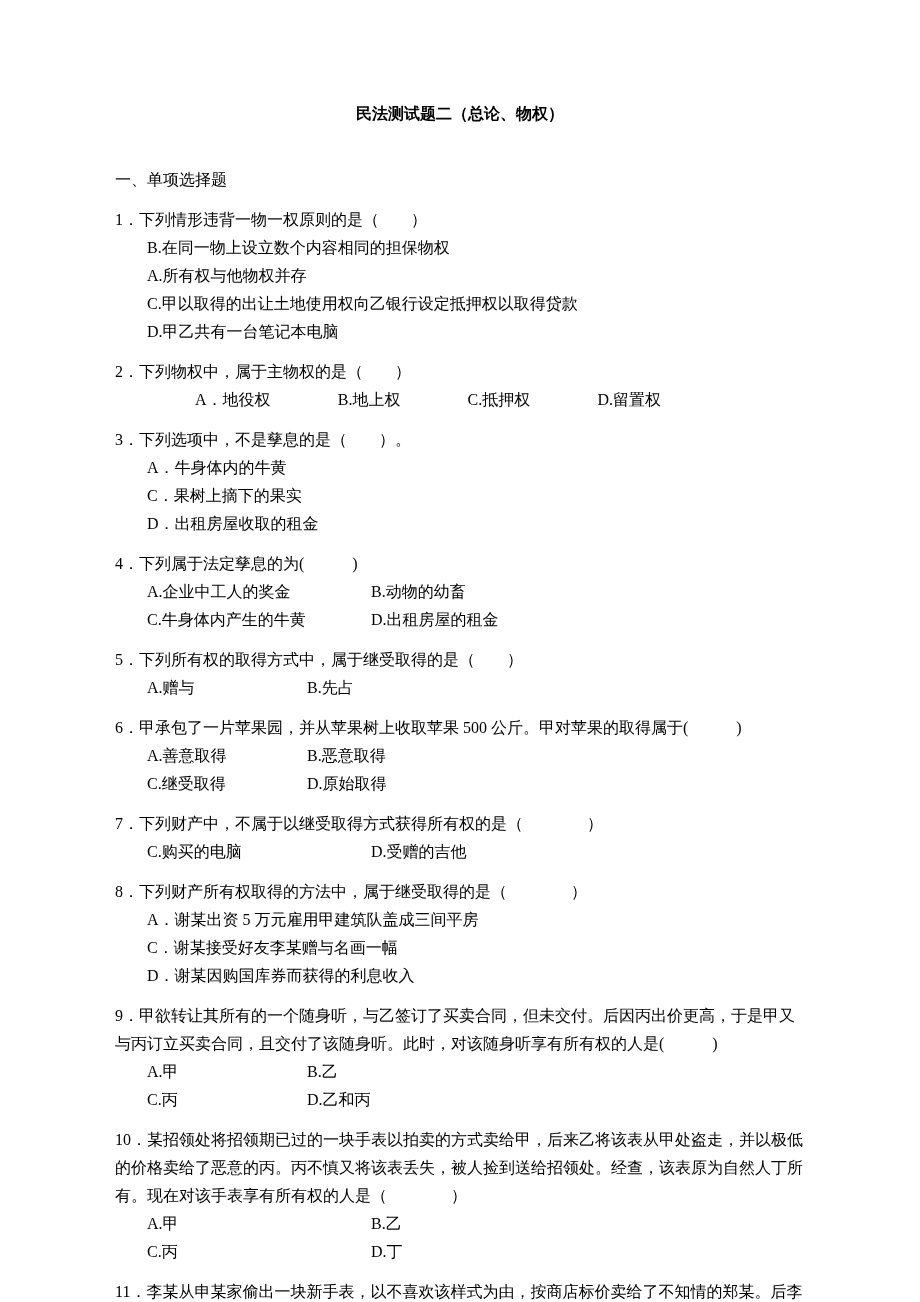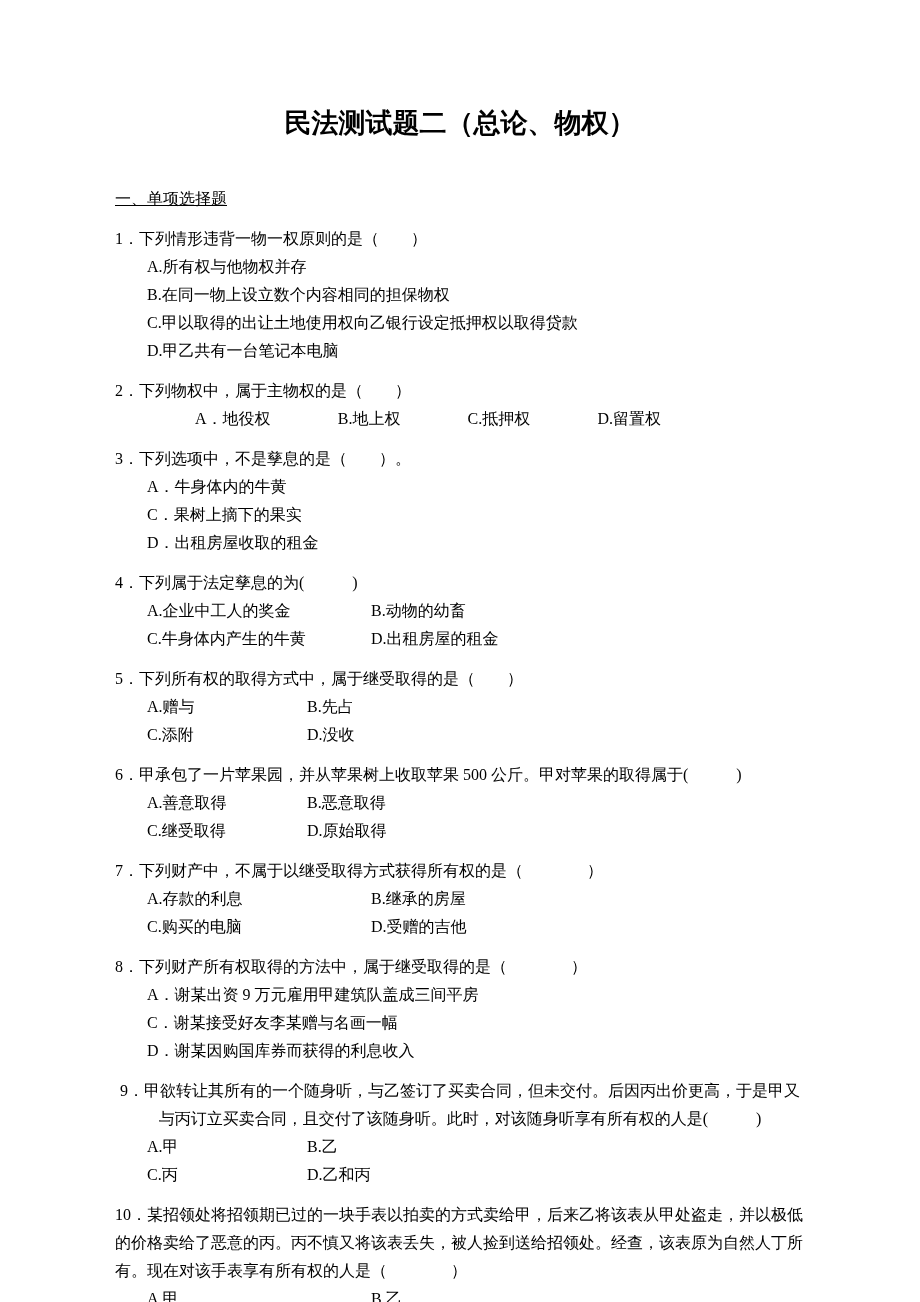--- a/index.html
+++ b/index.html
@@ -9,27 +9,26 @@
       line-height: 1.75;
       color: #000;
       background: #fff;
       width: 920px;
       min-height: 1302px;
       padding: 100px 115px 60px 115px;
       position: relative;
     }
     .title {
       text-align: center;
-      font-size: 27px;
+      font-size: 16px;
       font-weight: bold;
       margin-bottom: 38px;
     }
     .section-head {
       margin-bottom: 4px;
-      text-decoration: underline;
     }
     .q {
       margin-bottom: 2px;
     }
     .q-stem {
       display: block;
       margin-top: 12px;
     }
     .q-opts {
       padding-left: 2em;
@@ -60,22 +59,22 @@
 <body>
 
 <h1 class="title">民法测试题二（总论、物权）</h1>
 
 <div class="section-head">一、单项选择题</div>
 
 <div id="questions">
     <div class="q">
       <div class="q-stem">1．下列情形违背一物一权原则的是（　　）</div>
       <div class="q-opts stack">
+        <span>B.在同一物上设立数个内容相同的担保物权</span>
         <span>A.所有权与他物权并存</span>
-        <span>B.在同一物上设立数个内容相同的担保物权</span>
         <span>C.甲以取得的出让土地使用权向乙银行设定抵押权以取得贷款</span>
         <span>D.甲乙共有一台笔记本电脑</span>
       </div>
     </div>
     <div class="q">
       <div class="q-stem">2．下列物权中，属于主物权的是（　　）</div>
       <div class="q-opts inline"><span>A．地役权</span><span>B.地上权</span><span>C.抵押权</span><span>D.留置权</span></div>
     </div>
     <div class="q">
       <div class="q-stem">3．下列选项中，不是孳息的是（　　）。</div>
@@ -89,47 +88,45 @@
       <div class="q-stem">4．下列属于法定孳息的为(　　　)</div>
       <div class="q-opts two-col">
         <div class="row"><span>A.企业中工人的奖金</span><span>B.动物的幼畜</span></div>
         <div class="row"><span>C.牛身体内产生的牛黄</span><span>D.出租房屋的租金</span></div>
       </div>
     </div>
     <div class="q">
       <div class="q-stem">5．下列所有权的取得方式中，属于继受取得的是（　　）</div>
       <div class="q-opts two-col">
         <div class="row"><span style="width: 10em;">A.赠与</span><span>B.先占</span></div>
-        <div class="row"><span style="width: 10em;">C.添附</span><span>D.没收</span></div>
       </div>
     </div>
     <div class="q">
       <div class="q-stem">6．甲承包了一片苹果园，并从苹果树上收取苹果 500 公斤。甲对苹果的取得属于(　　　)</div>
       <div class="q-opts two-col">
         <div class="row"><span style="width: 10em;">A.善意取得</span><span>B.恶意取得</span></div>
         <div class="row"><span style="width: 10em;">C.继受取得</span><span>D.原始取得</span></div>
       </div>
     </div>
     <div class="q">
       <div class="q-stem">7．下列财产中，不属于以继受取得方式获得所有权的是（　　　　）</div>
       <div class="q-opts two-col">
-        <div class="row"><span>A.存款的利息</span><span>B.继承的房屋</span></div>
         <div class="row"><span>C.购买的电脑</span><span>D.受赠的吉他</span></div>
       </div>
     </div>
     <div class="q">
       <div class="q-stem">8．下列财产所有权取得的方法中，属于继受取得的是（　　　　）</div>
       <div class="q-opts stack">
-        <span>A．谢某出资 9 万元雇用甲建筑队盖成三间平房</span>
+        <span>A．谢某出资 5 万元雇用甲建筑队盖成三间平房</span>
         <span>C．谢某接受好友李某赠与名画一幅</span>
         <span>D．谢某因购国库券而获得的利息收入</span>
       </div>
     </div>
     <div class="q">
-      <div class="q-stem" style="text-indent: 0px; padding-left: 0px; text-align: center;">9．甲欲转让其所有的一个随身听，与乙签订了买卖合同，但未交付。后因丙出价更高，于是甲又与丙订立买卖合同，且交付了该随身听。此时，对该随身听享有所有权的人是(　　　)</div>
+      <div class="q-stem" style="text-indent: 0px; padding-left: 0px;">9．甲欲转让其所有的一个随身听，与乙签订了买卖合同，但未交付。后因丙出价更高，于是甲又与丙订立买卖合同，且交付了该随身听。此时，对该随身听享有所有权的人是(　　　)</div>
       <div class="q-opts two-col">
         <div class="row"><span style="width: 10em;">A.甲</span><span>B.乙</span></div>
         <div class="row"><span style="width: 10em;">C.丙</span><span>D.乙和丙</span></div>
       </div>
     </div>
     <div class="q">
       <div class="q-stem" style="text-indent: 0px; padding-left: 0px;">10．某招领处将招领期已过的一块手表以拍卖的方式卖给甲，后来乙将该表从甲处盗走，并以极低的价格卖给了恶意的丙。丙不慎又将该表丢失，被人捡到送给招领处。经查，该表原为自然人丁所有。现在对该手表享有所有权的人是（　　　　）</div>
       <div class="q-opts two-col">
         <div class="row"><span>A.甲</span><span>B.乙</span></div>
         <div class="row"><span>C.丙</span><span>D.丁</span></div>

